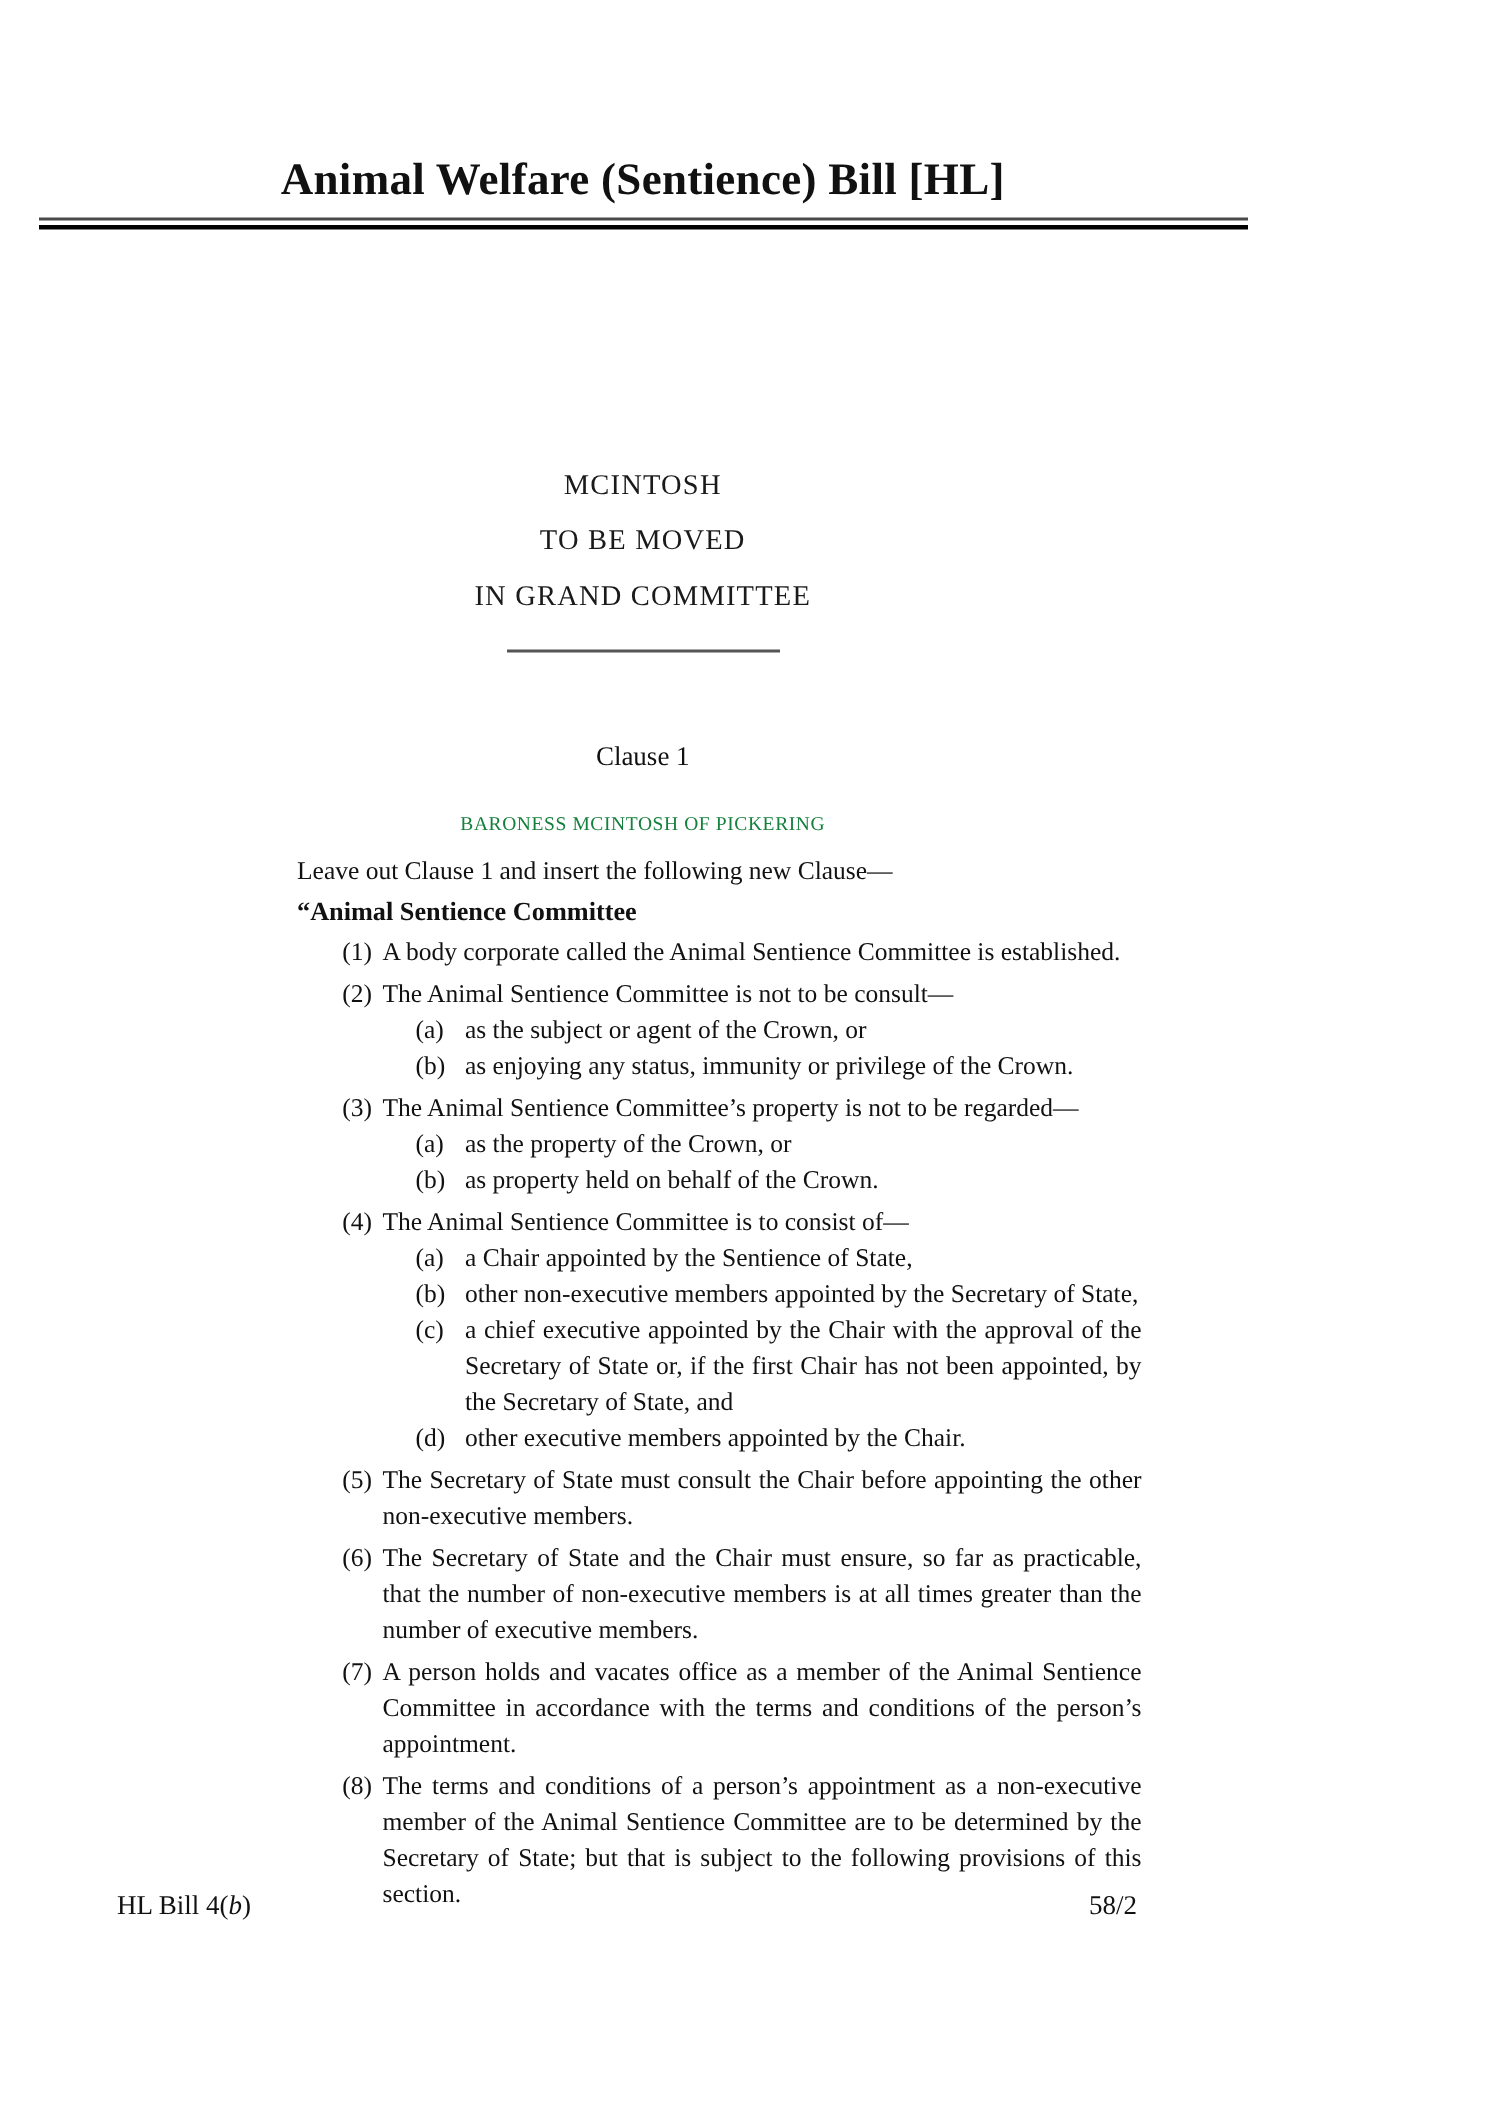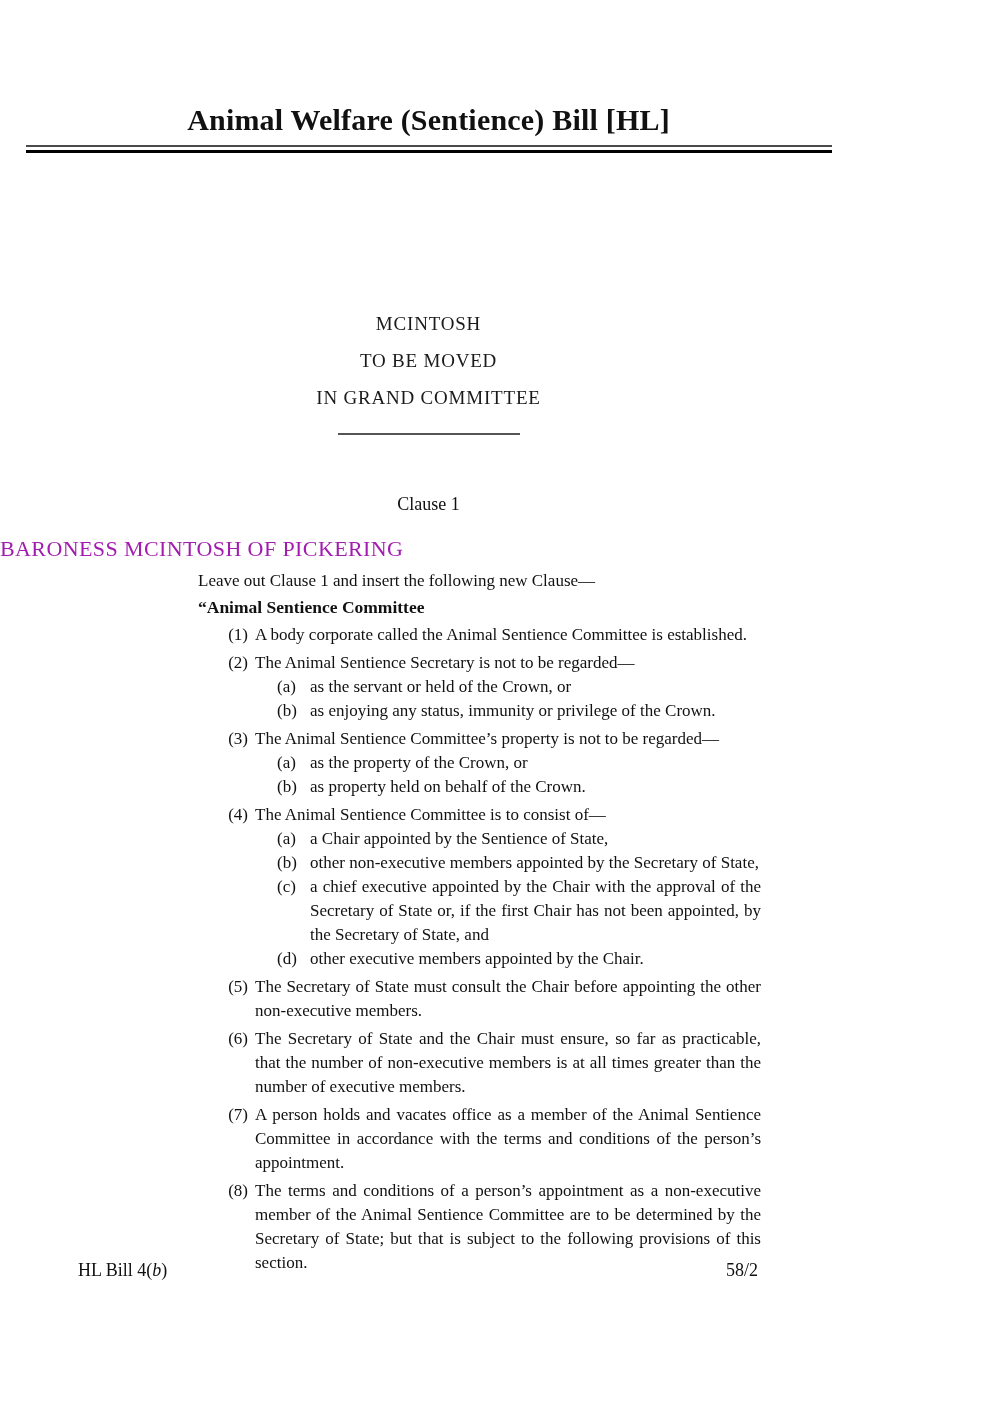--- a/index.html
+++ b/index.html
@@ -46,24 +46,25 @@
 
   .clause-heading {
     margin-top: 57px;
     text-align: center;
     font-size: 18px;
     font-weight: normal;
     line-height: 24px;
   }
   .sponsor {
     margin-top: 21px;
-    font-size: 22px;
+    text-align: center;
+    font-size: 13px;
     letter-spacing: 0.4px;
     line-height: 24px;
-    color: #a21caf;
+    color: #15803d;
   }
   .instruction {
     margin-top: 8px;
     margin-left: 198px;
     margin-right: 96px;
     font-size: 17px;
     line-height: 24px;
   }
   .new-clause-title {
     margin-top: 2px;
@@ -137,25 +138,25 @@
   <div class="instruction">Leave out Clause 1 and insert the following new Clause—</div>
   <div class="new-clause-title">“Animal Sentience Committee</div>
 
   <div class="subsections" id="subsections">
       <div class="subsection">
         <span class="num">(1)</span>
         <div class="txt">A body corporate called the Animal Sentience Committee is established.</div>
       </div>
       <div class="subsection">
         <span class="num">(2)</span>
-        <div class="txt">The Animal Sentience Secretary is not to be regarded—</div>
+        <div class="txt">The Animal Sentience Committee is not to be consult—</div>
       </div>
       <div class="subitem">
         <span class="letter">(a)</span>
-        <div class="txt">as the servant or held of the Crown, or</div>
+        <div class="txt">as the subject or agent of the Crown, or</div>
       </div>
       <div class="subitem">
         <span class="letter">(b)</span>
         <div class="txt">as enjoying any status, immunity or privilege of the Crown.</div>
       </div>
       <div class="subsection">
         <span class="num">(3)</span>
         <div class="txt">The Animal Sentience Committee’s property is not to be regarded—</div>
       </div>
       <div class="subitem">

